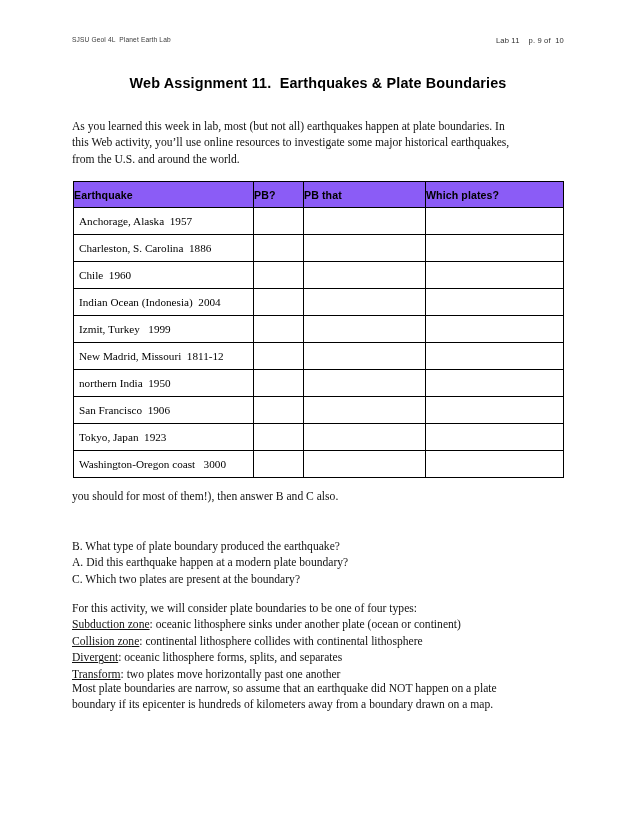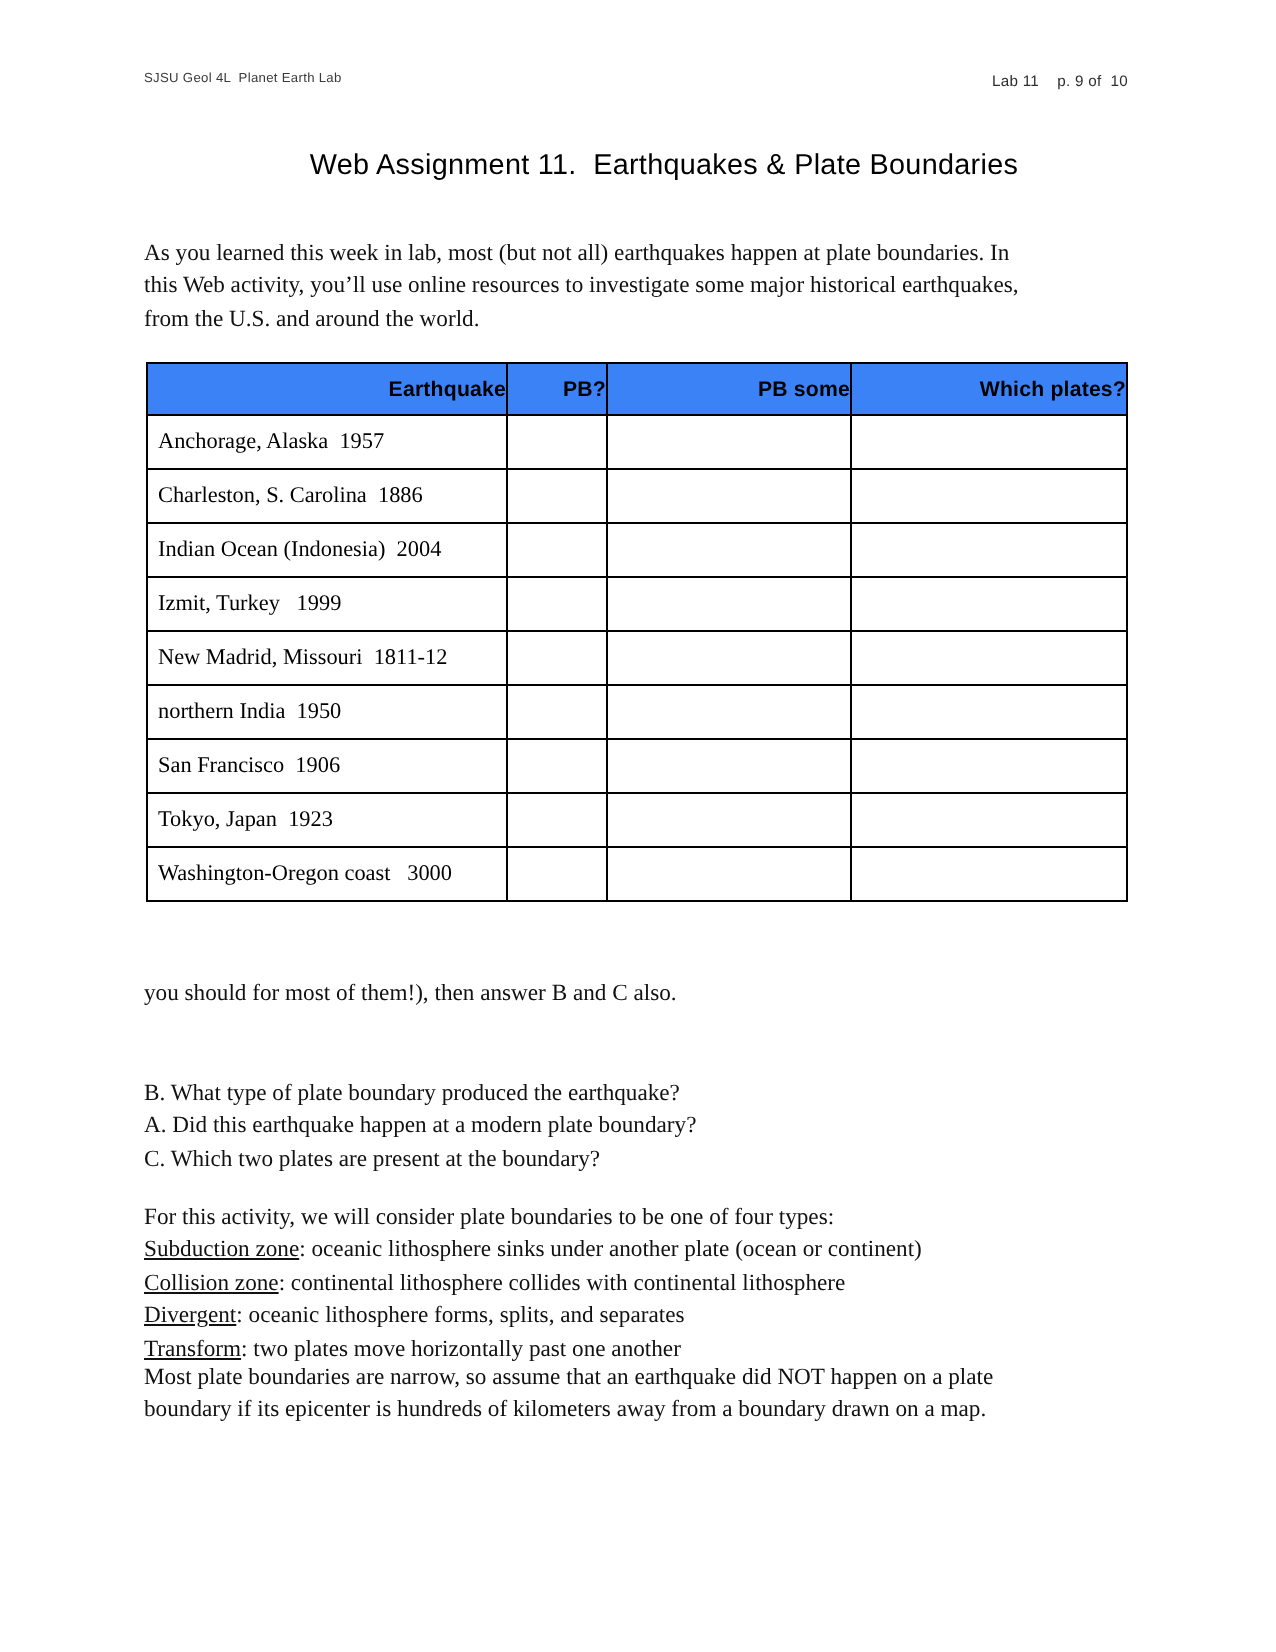--- a/index.html
+++ b/index.html
@@ -46,26 +46,26 @@
     right: 0;
     top: -0.5px;
     white-space: pre;
     font-size: 7.6px;
     color: #2e2e2e;
   }
 
   
   .doc-title {
     position: absolute;
-    left: 86px;
+    left: 72px;
     top: 75px;
     width: 492px;
     text-align: center;
     font-family: "Liberation Sans", "DejaVu Sans", sans-serif;
-    font-weight: normal;
+    font-weight: bold;
     font-size: 14.4px;
     letter-spacing: 0.15px;
     white-space: pre;
     color: #000;
   }
 
   
   .block {
     position: absolute;
     left: 72px;
@@ -97,26 +97,26 @@
     table-layout: fixed;
     background: #ffffff;
   }
   .eq-table th,
   .eq-table td {
     border: 1px solid #000000;
     padding: 0;
     vertical-align: middle;
   }
   .eq-table thead th {
-    background: #3b82f6;
+    background: #8b5cf6;
     font-family: "Liberation Sans", "DejaVu Sans", sans-serif;
     font-weight: bold;
     font-size: 10.6px;
     height: 25px;
-    text-align: right;
+    text-align: left;
     letter-spacing: 0.1px;
     color: #000;
   }
   .eq-table tbody td {
     height: 26px;
     font-size: 11.2px;
   }
   .eq-table tbody td.name {
     text-align: left;
     padding-left: 5px;
@@ -149,33 +149,39 @@
     <colgroup>
       <col class="col-eq">
       <col class="col-pb">
       <col class="col-type">
       <col class="col-plates">
     </colgroup>
     <thead>
       <tr>
         <th>Earthquake</th>
         <th>PB?</th>
-        <th>PB some</th>
+        <th>PB that</th>
         <th>Which plates?</th>
       </tr>
     </thead>
     <tbody>
       <tr>
         <td class="name">Anchorage, Alaska  1957</td>
         <td></td>
         <td></td>
         <td></td>
       </tr>
       <tr>
         <td class="name">Charleston, S. Carolina  1886</td>
+        <td></td>
+        <td></td>
+        <td></td>
+      </tr>
+      <tr>
+        <td class="name">Chile  1960</td>
         <td></td>
         <td></td>
         <td></td>
       </tr>
       <tr>
         <td class="name">Indian Ocean (Indonesia)  2004</td>
         <td></td>
         <td></td>
         <td></td>
       </tr>

